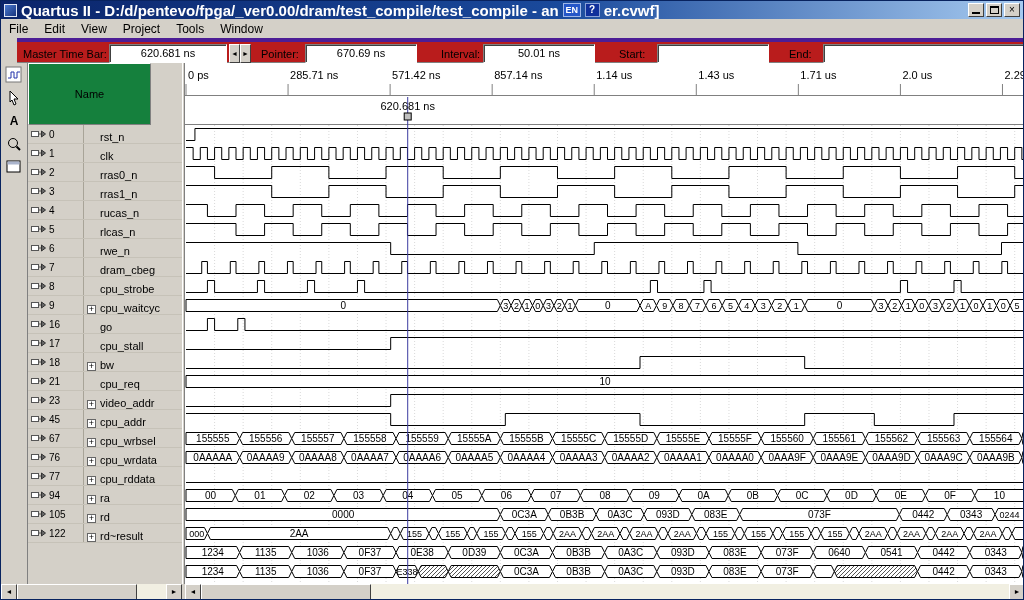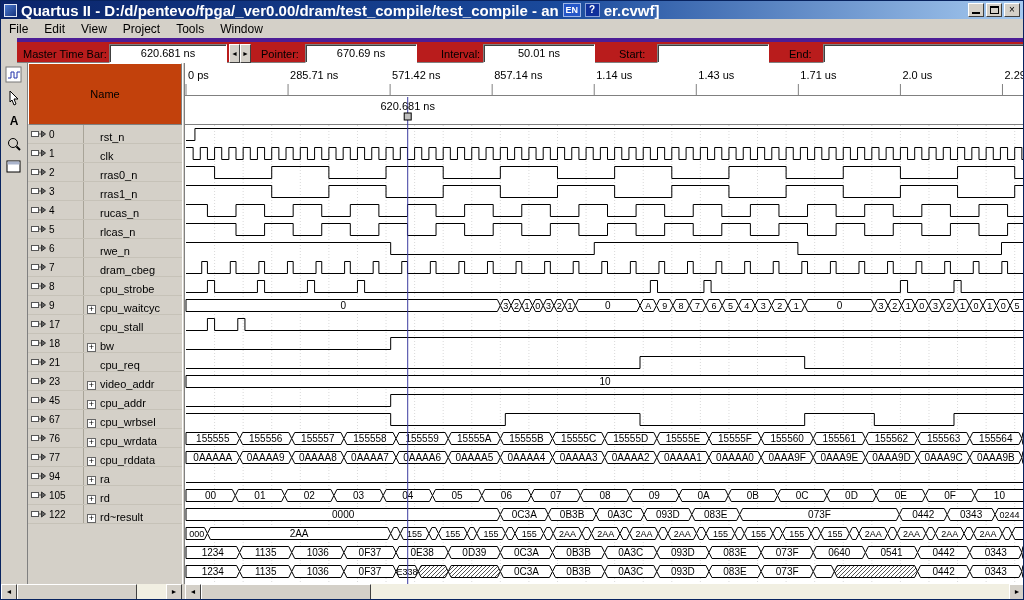--- a/index.html
+++ b/index.html
@@ -31,21 +31,21 @@
   .tb-field{position:absolute;top:2px;height:19px;background:#fff;border:1px solid;border-color:#808080 #fff #fff #808080;
     box-shadow:inset 1px 1px 0 #404040;font-size:11px;text-align:center;line-height:17px;color:#000}
   .spin{position:absolute;top:2px;display:flex}
   .spin-btn{width:11px;height:19px;background:#d4d0c8;border:1px solid;border-color:#fff #404040 #404040 #fff;
     font-size:7px;line-height:17px;text-align:center;color:#000}
   
   .toolstrip{position:absolute;left:0;top:62px;width:27px;height:521px;background:#d4d0c8;border-right:1px solid #808080}
   .toolbtn{width:24px;height:22px;margin:1px;display:flex;align-items:center;justify-content:center}
   .atool{font-size:12px;font-weight:bold;color:#000}
   
-  .name-header{position:absolute;left:27px;top:62px;width:154px;height:62px;background:#c2410c;
+  .name-header{position:absolute;left:27px;top:62px;width:123px;height:62px;background:#15803d;
     border:1px solid;border-color:#fff #808080 #808080 #fff;
     display:flex;align-items:center;justify-content:center;font-size:11px;color:#000}
   .rows{position:absolute;left:27px;top:124px;width:154px;height:459px;background:#d4d0c8;overflow:hidden}
   .row{height:19px;display:flex;border-bottom:1px solid #c6c2b8;background:#d4d0c8;align-items:center}
   .cell-num{width:56px;height:100%;display:flex;align-items:center;padding-left:3px;border-right:1px solid #a8a498}
   .numtxt{font-size:10px;margin-left:3px;color:#000}
   .cell-name{flex:1;height:100%;display:flex;align-items:flex-end;padding-left:3px}
   .plusbox{display:inline-block;width:9px;height:9px;border:1px solid #666;background:#fff;
     font-size:9px;line-height:7px;text-align:center;margin-right:4px;color:#000}
   .plusspacer{display:inline-block;width:13px}
@@ -273,20 +273,34 @@
           <span><svg width="15" height="10" viewBox="0 0 15 10">
               <rect x="0.5" y="2.5" width="7" height="5" fill="#fff" stroke="#555"></rect>
               <path d="M8 5h3" stroke="#555"></path>
               <path d="M10.5 2 L14.5 5 L10.5 8 Z" fill="#666" stroke="#333"></path>
             </svg></span>
           <span class="numtxt">9</span>
         </div>
         <div class="cell-name">
           <span class="plusbox">+</span>
           <span class="nmtxt">cpu_waitcyc</span>
+        </div>
+      </div>
+      <div class="row">
+        <div class="cell-num">
+          <span><svg width="15" height="10" viewBox="0 0 15 10">
+              <rect x="0.5" y="2.5" width="7" height="5" fill="#fff" stroke="#555"></rect>
+              <path d="M8 5h3" stroke="#555"></path>
+              <path d="M10.5 2 L14.5 5 L10.5 8 Z" fill="#666" stroke="#333"></path>
+            </svg></span>
+          <span class="numtxt">16</span>
+        </div>
+        <div class="cell-name">
+          <span class="plusspacer"></span>
+          <span class="nmtxt">go</span>
         </div>
       </div>
       <div class="row">
         <div class="cell-num">
           <span><svg width="15" height="10" viewBox="0 0 15 10">
               <rect x="0.5" y="2.5" width="7" height="5" fill="#fff" stroke="#555"></rect>
               <path d="M8 5h3" stroke="#555"></path>
               <path d="M10.5 2 L14.5 5 L10.5 8 Z" fill="#666" stroke="#333"></path>
             </svg></span>
           <span class="numtxt">17</span>

